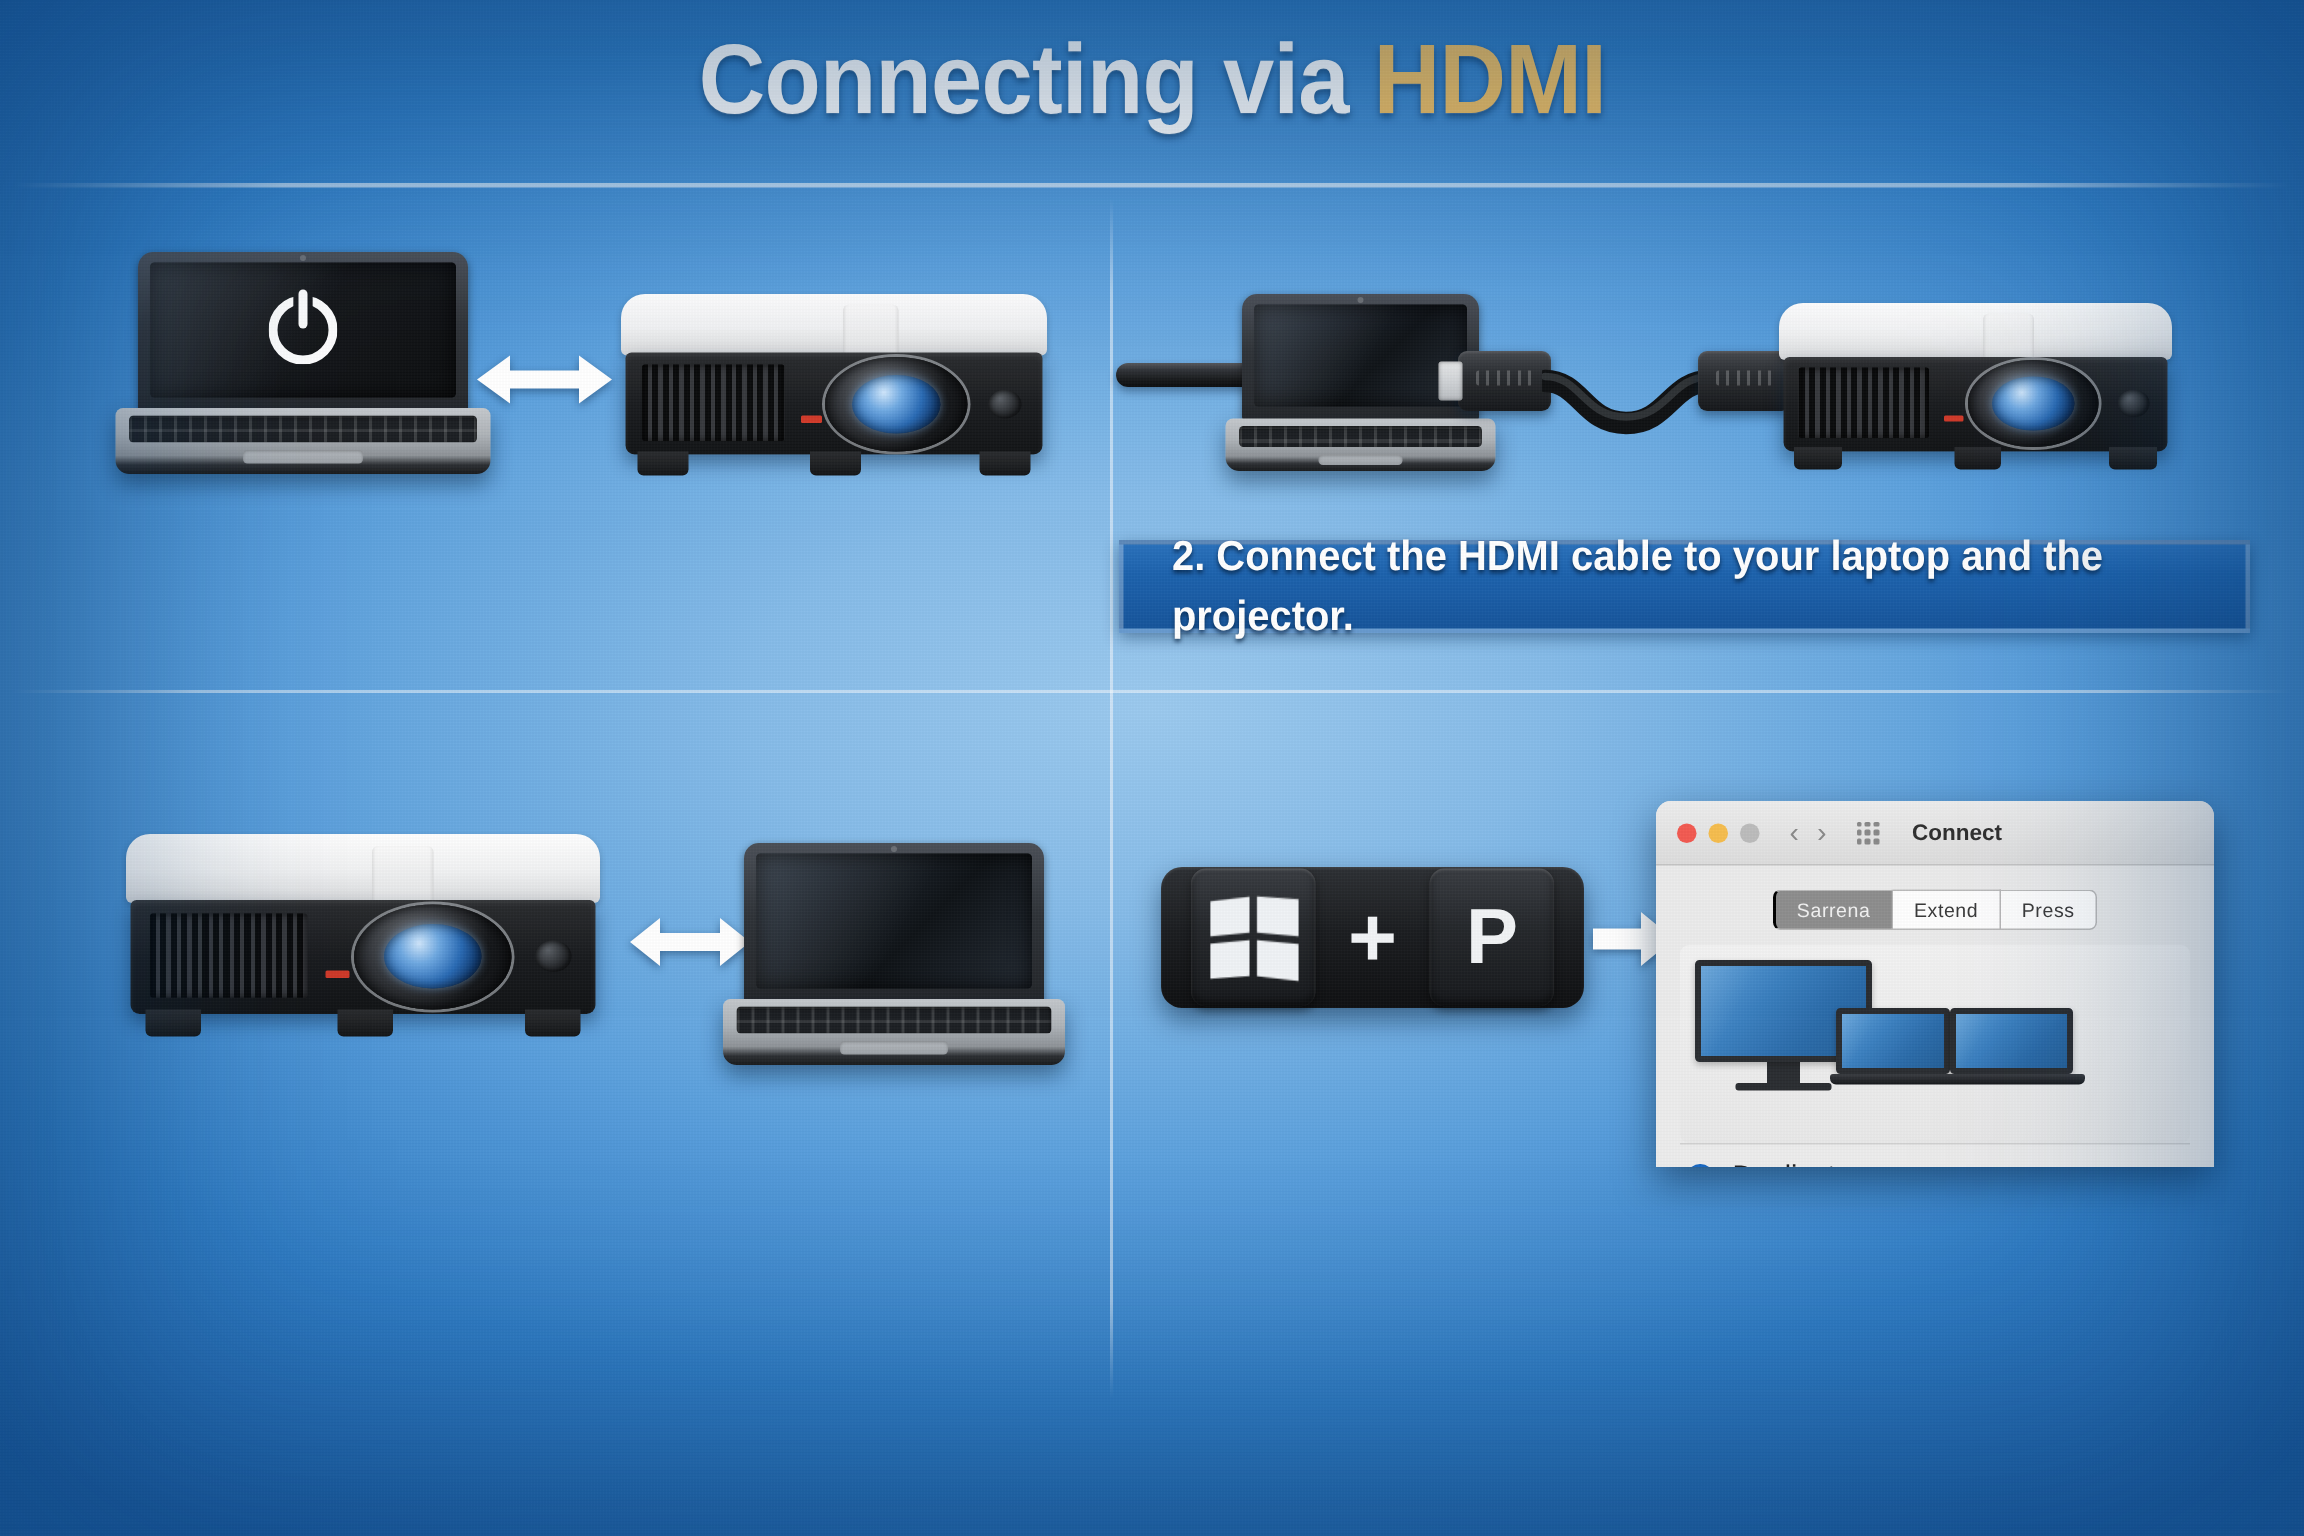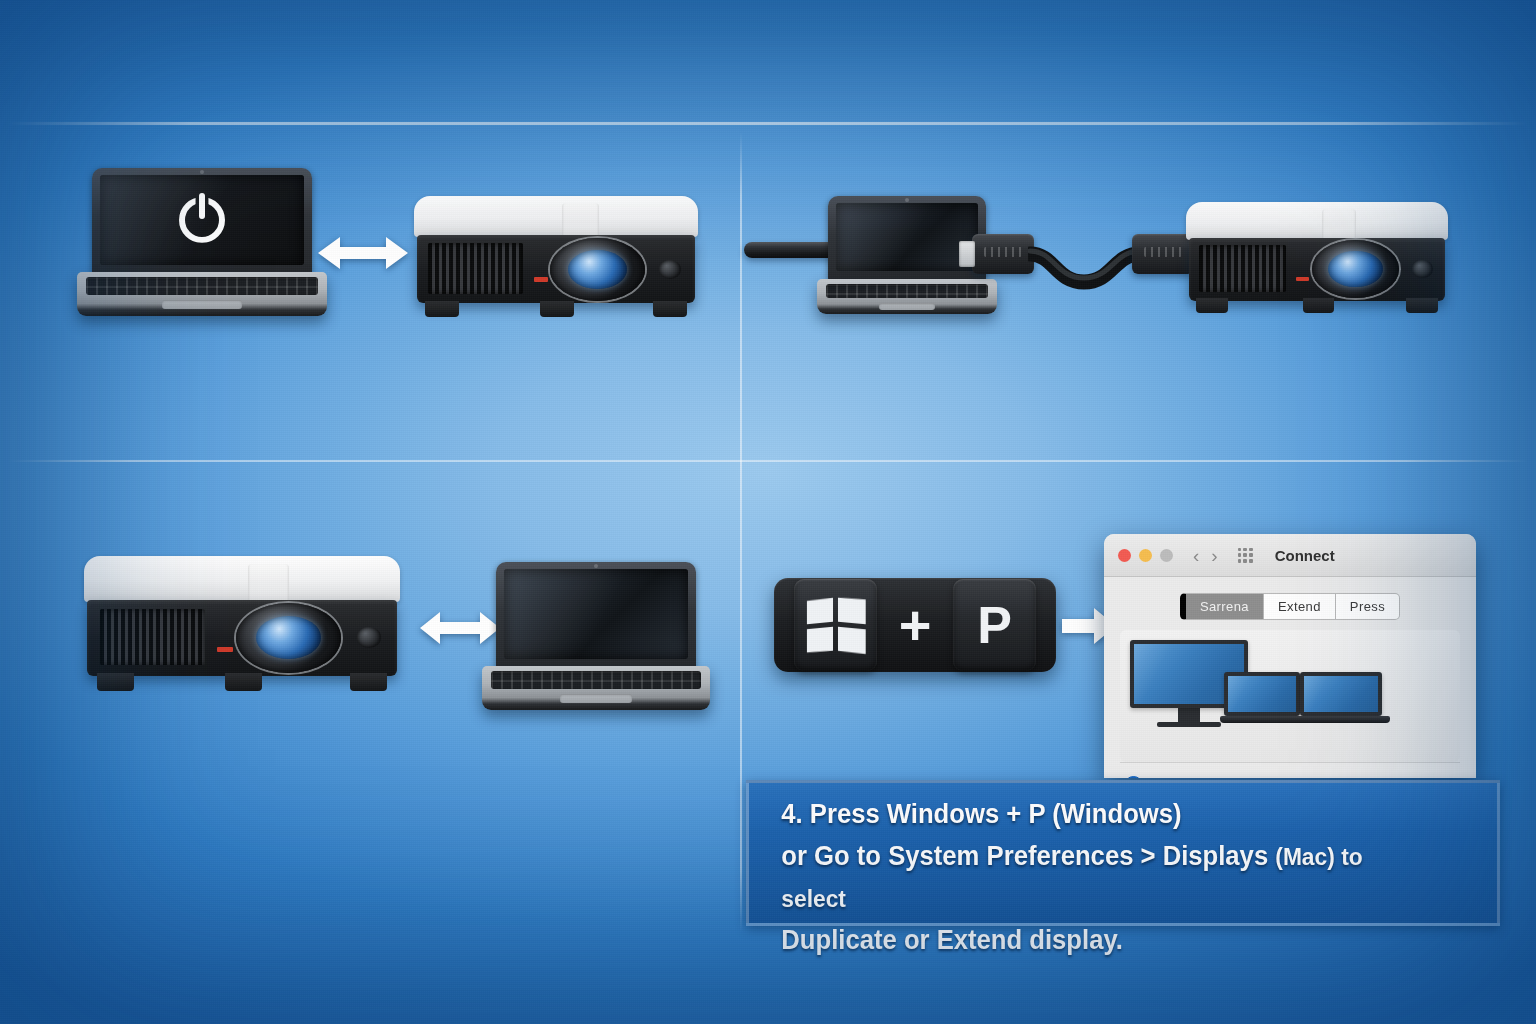--- a/index.html
+++ b/index.html
@@ -262,21 +262,21 @@
   .win-name{margin-left:12px;font-size:15px;font-weight:bold;color:#303030;}
   .win-body{padding:12px 16px 0 16px;}
   .segs{
     display:flex;justify-content:center;margin:4px 0 10px 0;
   }
   .seg{
     font-size:13px;color:#3b3b3b;padding:5px 14px;
     background:#ffffff;border:1px solid #b9b9b9;border-left:none;
     letter-spacing:.4px;
   }
-  .seg:first-child{border-left:6px solid #000000;border-radius:5px 0 0 5px;background:#8e8e8e;color:#f2f2f2;}
+  .seg:first-child{border-left:2px solid #000000;border-radius:5px 0 0 5px;background:#8e8e8e;color:#f2f2f2;}
   .seg:last-child{border-radius:0 5px 5px 0;}
   .stagearea{
     background:linear-gradient(180deg,#f3f3f3,#e8e8e8);
     border-radius:6px;padding:14px 10px 6px 10px;position:relative;height:112px;
   }
   .mon{position:absolute;}
   .mon .scr{
     background:linear-gradient(135deg,#5d9fd8 0%,#3a7fbf 38%,#2a6aa8 70%,#245f98 100%);
     border:4px solid #2a2d31;border-radius:3px;box-sizing:border-box;
     box-shadow:0 2px 4px rgba(0,0,0,.25);
@@ -296,20 +296,23 @@
   }
   .radio{width:17px;height:17px;border-radius:50%;border:1px solid #b0b0b0;background:#fff;
     display:flex;align-items:center;justify-content:center;box-shadow:inset 0 1px 2px rgba(0,0,0,.12);}
   .radio.on{background:#1a72d8;border-color:#1565c0;}
 </style>
 </head>
 <body>
 
 <div class="stage">
 
+  <div class="title-wrap">
+    <div class="title"><span>Connecting via </span><span class="accent">HDMI</span></div>
+  </div>
   <div class="title-rule"></div>
 
   <div class="div-v"></div>
   <div class="div-h"></div>
 
   <div class="laptop" style="left:92px;top:168px;width:220px;height:148px;">
     <div class="lt-lid">
       <div class="lt-cam"></div>
       <div class="lt-screen off">
         <div class="gloss"></div>
@@ -393,20 +396,23 @@
       </div>
       <div class="pj-sensor"></div>
     </div>
     <div class="pj-feet">
       <div class="pj-foot" style="left:0;"></div>
       <div class="pj-foot" style="left:44%;"></div>
       <div class="pj-foot" style="right:0;"></div>
     </div>
   </div>
 
+  <div class="cap" id="cap2">
+    <div class="txt">2. Connect the HDMI cable to your laptop and the projector.</div>
+  </div>
 
   <div class="proj" style="left:84px;top:556px;width:316px;height:136px;">
     <div class="pj-top"></div>
     <div class="pj-knob"></div>
     <div class="pj-face">
       <div class="pj-vent"></div>
       <div class="pj-red"></div>
       <div class="pj-lensring">
         <div class="pj-lens"></div>
       </div>
@@ -506,19 +512,16 @@
       </div>
 
       <div class="optrow">
         <span class="radio on"></span>
         <span>Duplicate</span>
       </div>
 
     </div>
   </div>
 
-  <div class="cap" id="cap4">
-    <div class="txt"><span>4. Press Windows + P (Windows)</span><br><span>or Go to System Preferences &gt; Displays </span><span class="small">(Mac)</span><span class="small"> to select</span><br><span>Duplicate or Extend display.</span></div>
-  </div>
 
   <div class="noise"></div>
   <div class="vignette"></div>
 </div>
 
 </body></html>

